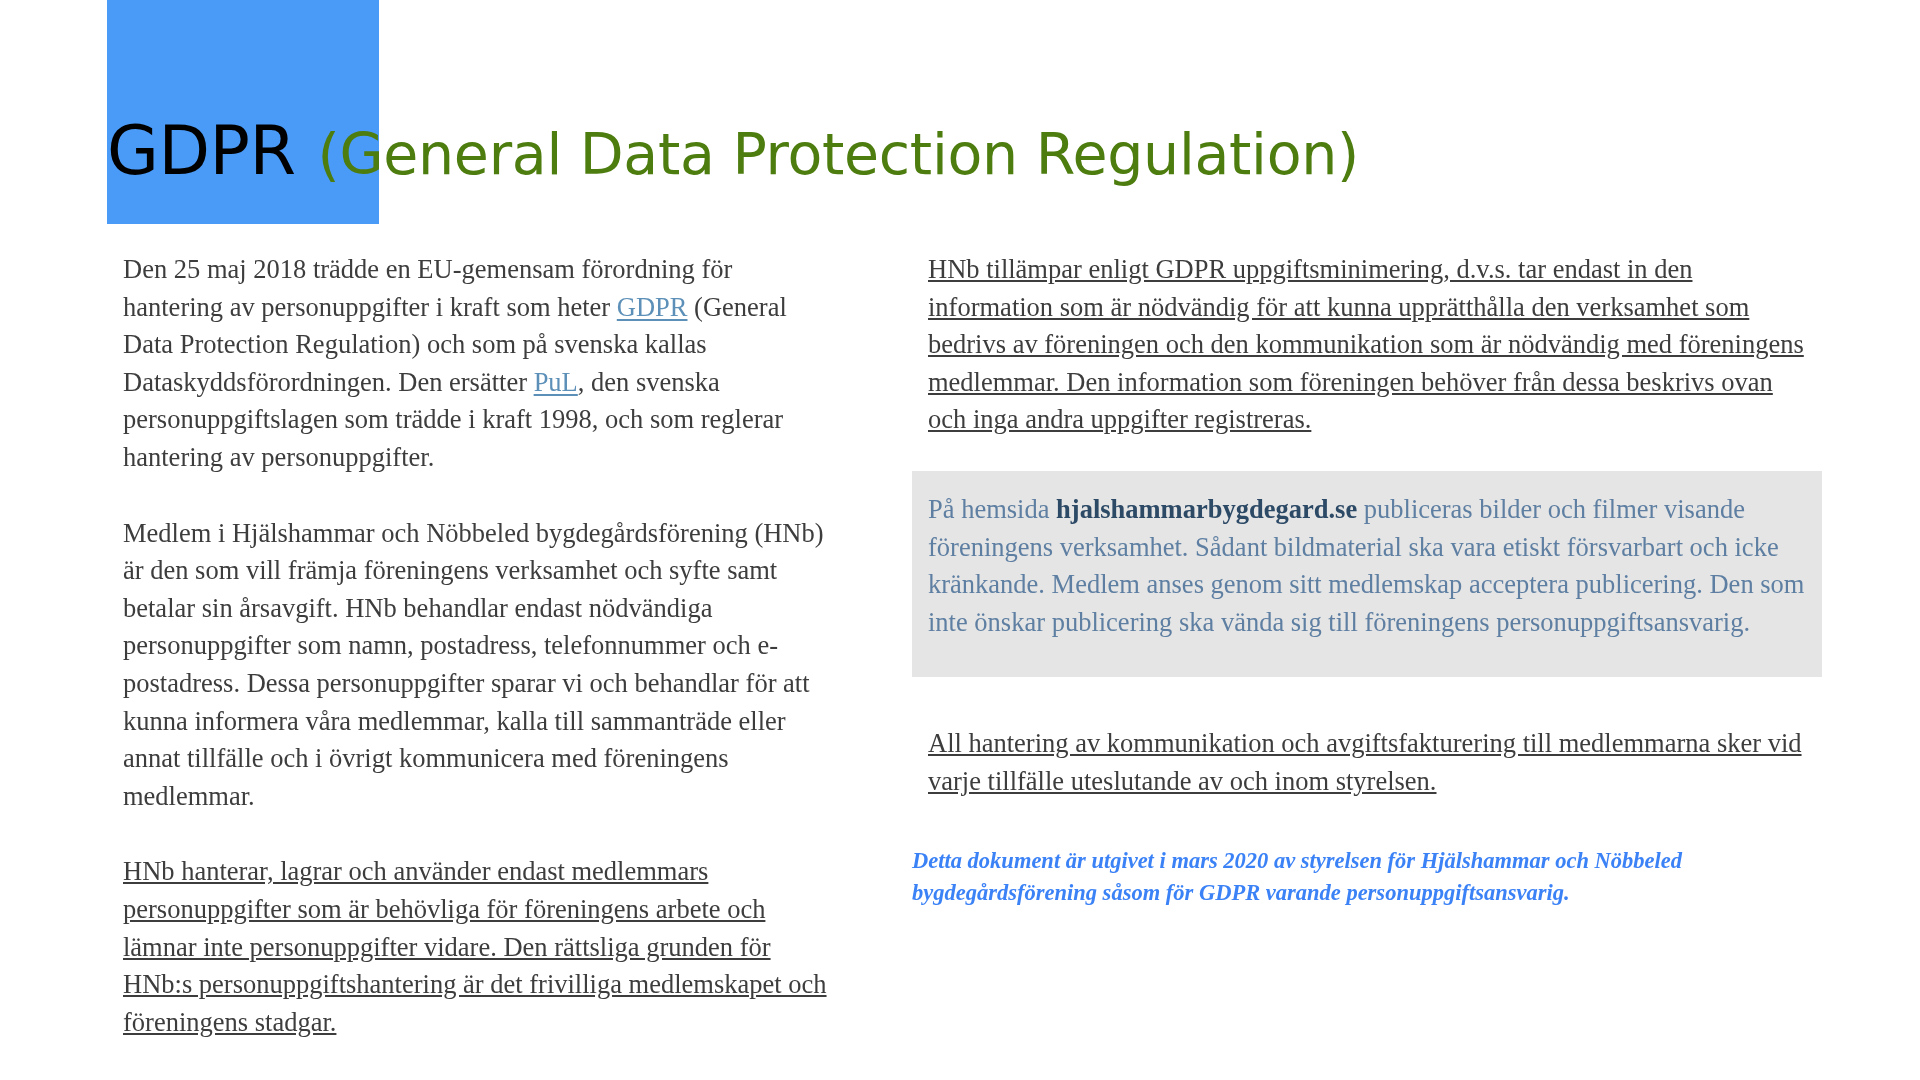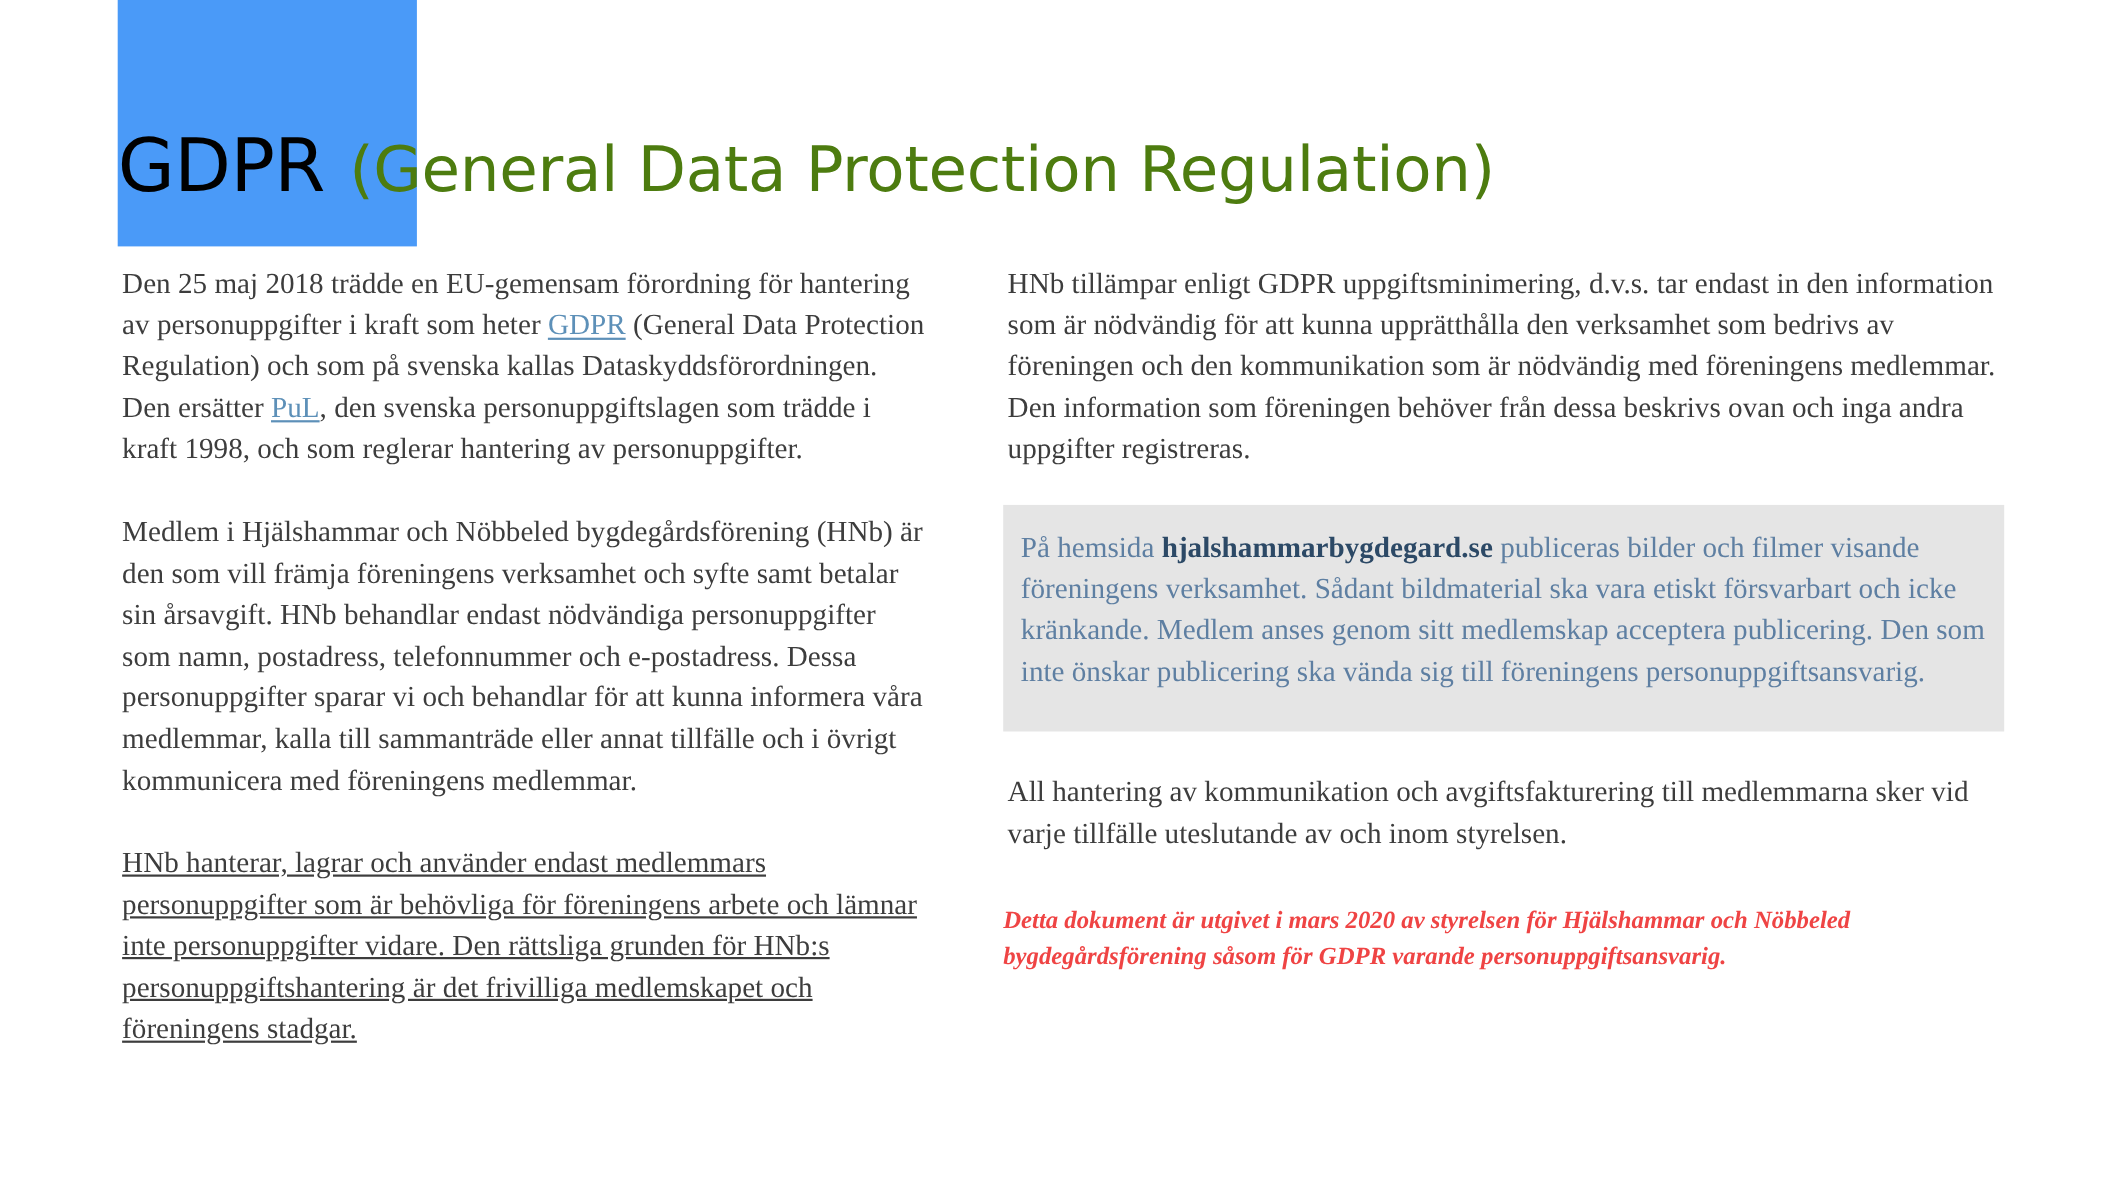--- a/index.html
+++ b/index.html
@@ -85,31 +85,31 @@
   .col-left {
     left: 107px;
     width: 740px;
   }
   .col-right {
     left: 912px;
     width: 910px;
   }
 
   p.body {
-    margin: 4px;
+    margin: 16px;
     font-family: "Liberation Serif", serif;
     font-size: 26.5px;
     line-height: 37.6px;
     color: #3d3d3d;
     text-align: left;
   }
   .col-left p.body { margin-bottom: 38px; }
   .col-left p.body:last-child { margin-bottom: 0; text-decoration: underline; }
 
-  .col-right p.body { margin-bottom: 0; }
+  .col-right p.body { margin-bottom: 0; text-decoration: underline; }
 
   a.inline-link {
     color: #5D90B8;
     text-decoration: underline;
     text-underline-offset: 3px;
   }
 
   
   .highlight-box {
     margin-top: 32px;
@@ -133,21 +133,21 @@
 
   .para-gap { height: 10px; }
 
   .footer-note {
     margin-top: 44px;
     font-family: "Liberation Serif", serif;
     font-style: italic;
     font-weight: 700;
     font-size: 22.5px;
     line-height: 32px;
-    color: #ef4444;
+    color: #3b82f6;
     width: 880px;
   }
 </style>
 </head>
 <body>
 
 <div class="page">
 
   <div class="header">
     <div class="logo-block"></div>

